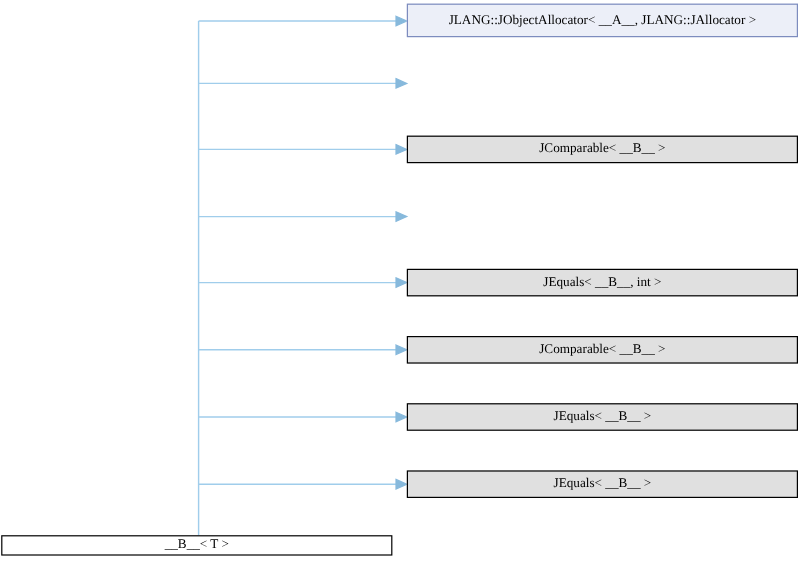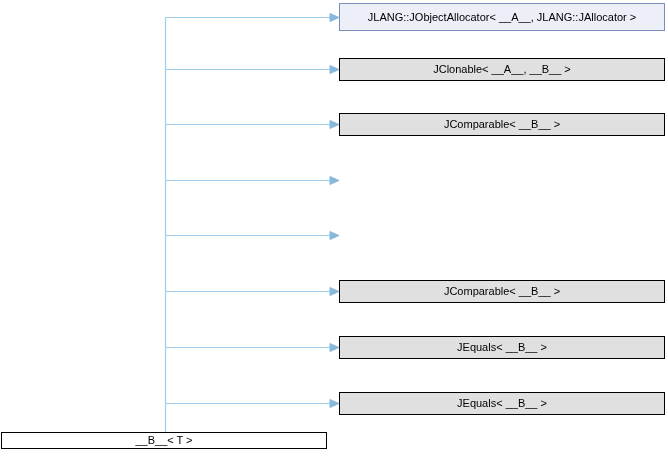--- a/index.html
+++ b/index.html
@@ -1,20 +1,20 @@
 <!DOCTYPE html>
 <html style="--background: #ffffff; --node-fill: #e0e0e0; --node-border: #000000; --base-fill: #ffffff; --highlight-fill: #eceff8; --highlight-border: #7d8cbe; --edge: #a0cdeb; --arrow: #87b9dc;"><head>
 <meta charset="utf-8">
 <style>
   html,body{margin:0;padding:0;background:#fff;}
   .canvas{
     position:relative;
     width:668px;height:472px;
     background:var(--background,#ffffff);
-    font-family:Liberation Sans, sans-serif;
+    font-family:Liberation Serif, serif;
     font-size:11px;
     color:#000;
     overflow:hidden;
   }
   .edges{position:absolute;left:0;top:0;width:668px;height:472px;}
   .edge{stroke:var(--edge,#a0cdeb);stroke-width:1.2;fill:none;}
   .arrow{fill:var(--arrow,#87b9dc);stroke:var(--arrow,#87b9dc);stroke-width:1;}
   .node{
     position:absolute;
     box-sizing:border-box;
@@ -27,21 +27,21 @@
     left:339px;width:326px;height:23px;
     background:var(--node-fill,#e0e0e0);
     border:1.2px solid var(--node-border,#000);
   }
   .parent.highlight{
     height:28px;
     background:var(--highlight-fill,#eceff8);
     border:1px solid var(--highlight-border,#7d8cbe);
   }
   .base{
-    left:1px;top:432px;width:326px;height:17px;
+    left:1px;top:446px;width:326px;height:17px;
     background:var(--base-fill,#ffffff);
     border:1.2px solid var(--node-border,#000);
   }
 </style>
 </head>
 <body>
 
 <div class="canvas">
 
   <svg class="edges" width="668" height="472" viewBox="0 0 668 472" aria-hidden="true">
@@ -62,25 +62,25 @@
     <polygon class="arrow" points="330,120.5 339,124.5 330,128.5"></polygon>
     <polygon class="arrow" points="330,176.5 339,180.5 330,184.5"></polygon>
     <polygon class="arrow" points="330,231.5 339,235.5 330,239.5"></polygon>
     <polygon class="arrow" points="330,287.5 339,291.5 330,295.5"></polygon>
     <polygon class="arrow" points="330,343.5 339,347.5 330,351.5"></polygon>
     <polygon class="arrow" points="330,399.5 339,403.5 330,407.5"></polygon>
   </svg>
 
   <div class="node parent highlight" style="top:3px">JLANG::JObjectAllocator&lt; __A__, JLANG::JAllocator &gt;</div>
 
-  <div class="node parent" style="top:58px">JClonable&lt; __A__, __B__ &gt;</div>
 
   <div class="node parent" style="top:113px">JComparable&lt; __B__ &gt;</div>
 
 
+  <div class="node parent" style="top:224px">JEquals&lt; __B__, int &gt;</div>
 
   <div class="node parent" style="top:280px">JComparable&lt; __B__ &gt;</div>
 
   <div class="node parent" style="top:336px">JEquals&lt; __B__ &gt;</div>
 
   <div class="node parent" style="top:392px">JEquals&lt; __B__ &gt;</div>
 
   <div class="node base">__B__&lt; T &gt;</div>
 
 </div>

